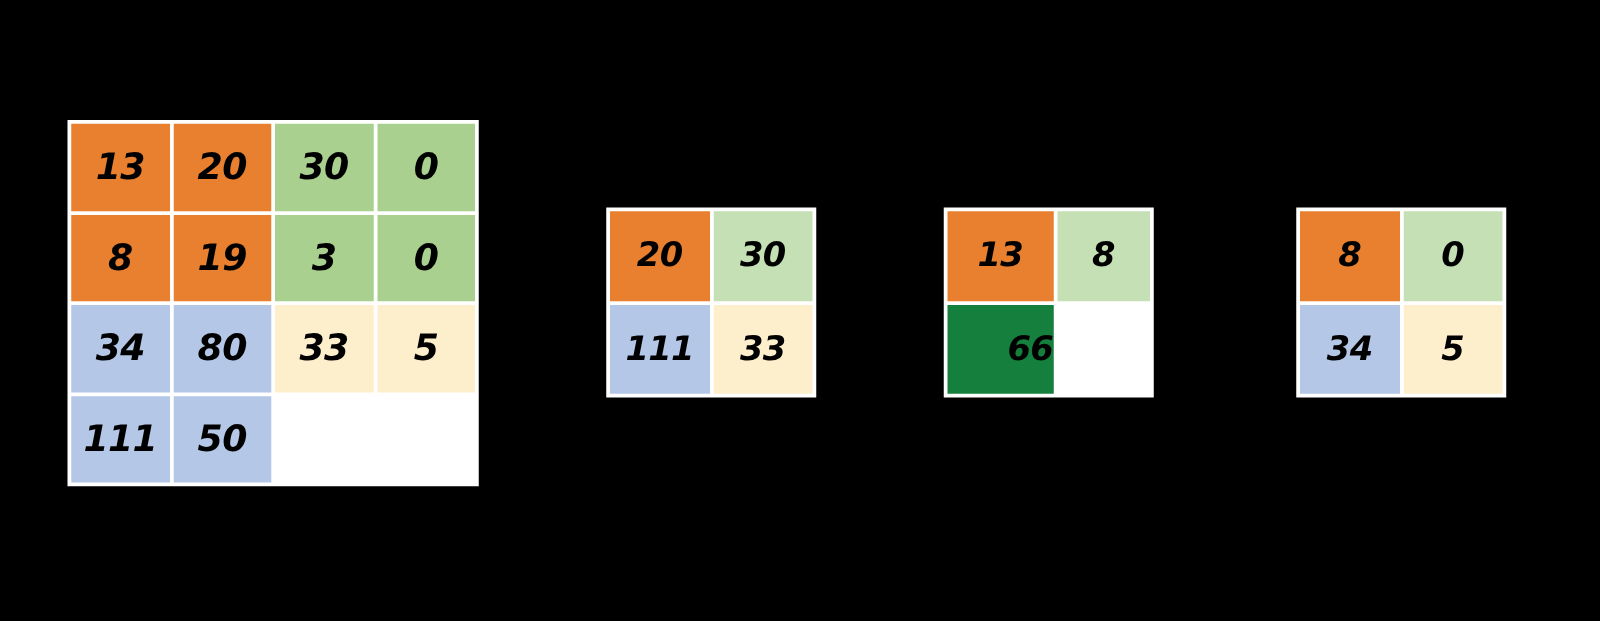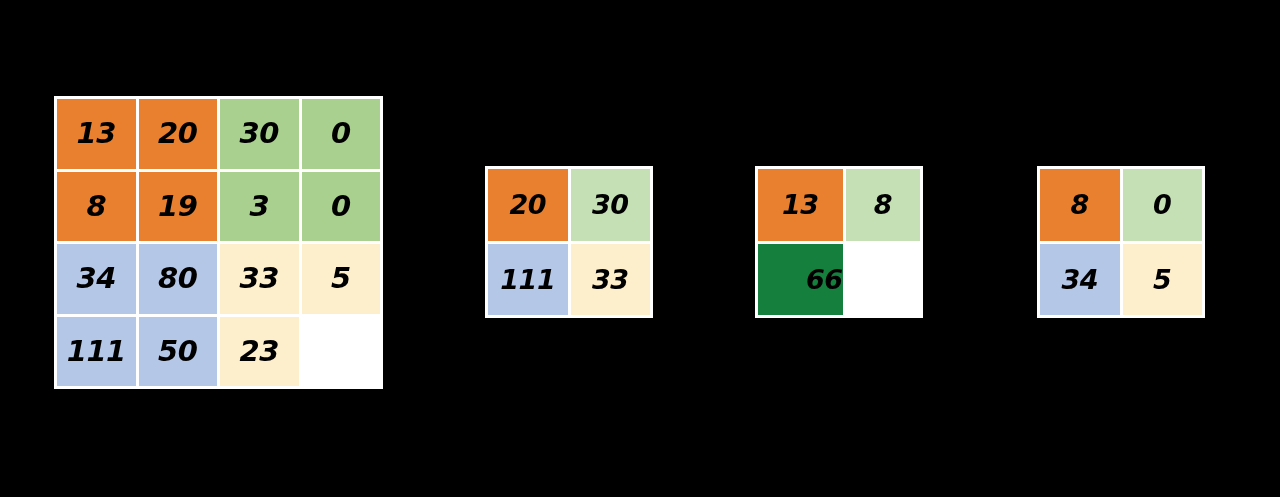--- a/index.html
+++ b/index.html
@@ -88,21 +88,20 @@
       <div class="cell" style="background: rgb(232, 128, 47); color: rgb(0, 0, 0);">8</div>
       <div class="cell" style="background: rgb(232, 128, 47); color: rgb(0, 0, 0);">19</div>
       <div class="cell" style="background: rgb(169, 208, 142); color: rgb(0, 0, 0);">3</div>
       <div class="cell" style="background: rgb(169, 208, 142); color: rgb(0, 0, 0);">0</div>
       <div class="cell" style="background: rgb(180, 199, 231); color: rgb(0, 0, 0);">34</div>
       <div class="cell" style="background: rgb(180, 199, 231); color: rgb(0, 0, 0);">80</div>
       <div class="cell" style="background: rgb(253, 239, 203); color: rgb(0, 0, 0);">33</div>
       <div class="cell" style="background: rgb(253, 239, 203); color: rgb(0, 0, 0);">5</div>
       <div class="cell" style="background: rgb(180, 199, 231); color: rgb(0, 0, 0);">111</div>
       <div class="cell" style="background: rgb(180, 199, 231); color: rgb(0, 0, 0);">50</div>
-      <div class="cell" style="background: rgb(253, 239, 203); color: rgb(0, 0, 0);">23</div>
     </div>
 </div>
 
 <div class="grid-wrap matrix-small" id="matrix-p1">
   <div class="grid" style="background: rgb(255, 255, 255);">
       <div class="cell" style="background: rgb(232, 128, 47); color: rgb(0, 0, 0);">20</div>
       <div class="cell" style="background: rgb(197, 224, 180); color: rgb(0, 0, 0);">30</div>
       <div class="cell" style="background: rgb(180, 199, 231); color: rgb(0, 0, 0);">111</div>
       <div class="cell" style="background: rgb(253, 239, 203); color: rgb(0, 0, 0);">33</div>
     </div>

